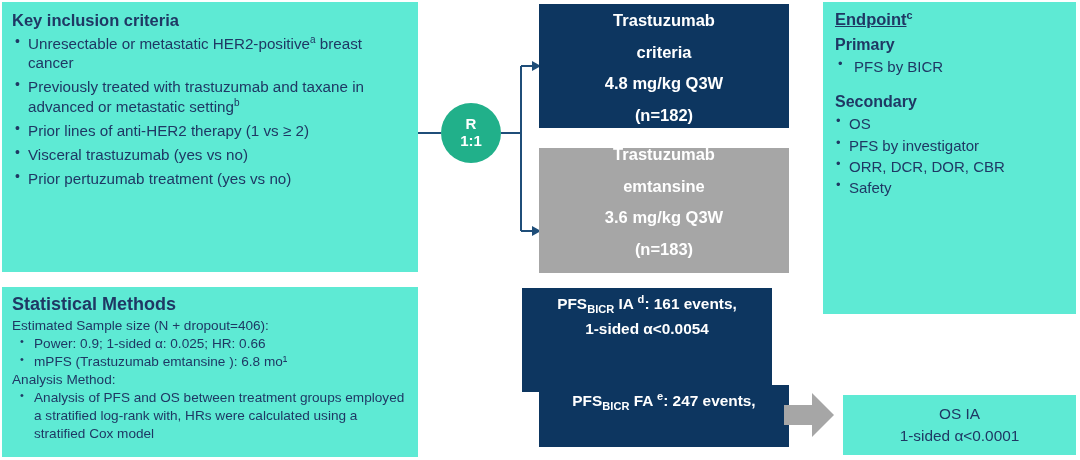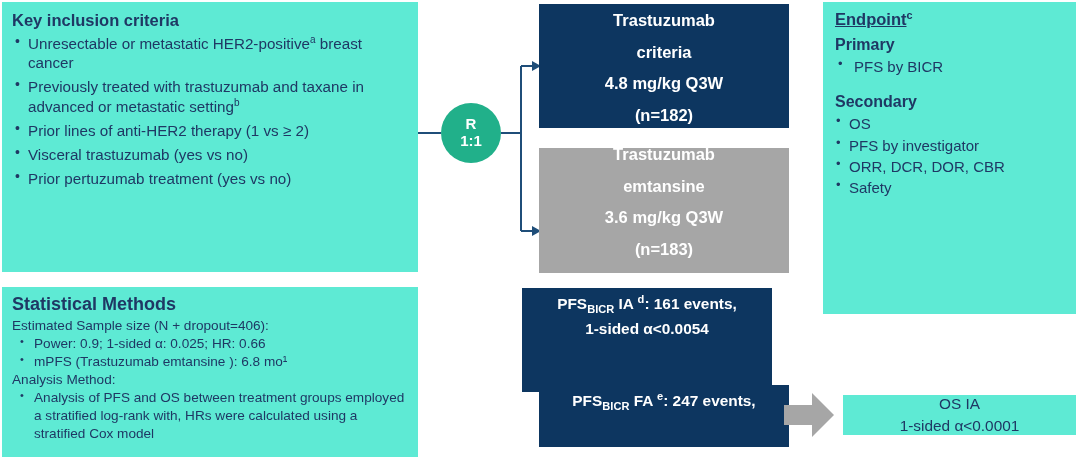--- a/index.html
+++ b/index.html
@@ -134,21 +134,21 @@
   }
   ul.epl > li::before {
     content: "\2022"; position: absolute; left: 1px; top: -1px; font-size: 13px;
   }
   ul.epl.indent > li { padding-left: 19px; }
   ul.epl.indent > li::before { left: 3px; }
   .gap { height: 13px; }
 
   
   #os-ia-box {
-    left: 843px; top: 395px; width: 233px; height: 40px;
+    left: 843px; top: 395px; width: 233px; height: 60px;
     display: flex; flex-direction: column;
     align-items: center; justify-content: center;
     text-align: center;
   }
   #os-ia-box .ln { font-size: 15.4px; line-height: 1.45; color: #1f3864; }
 </style>
 </head>
 <body>
 
 <div id="canvas">

